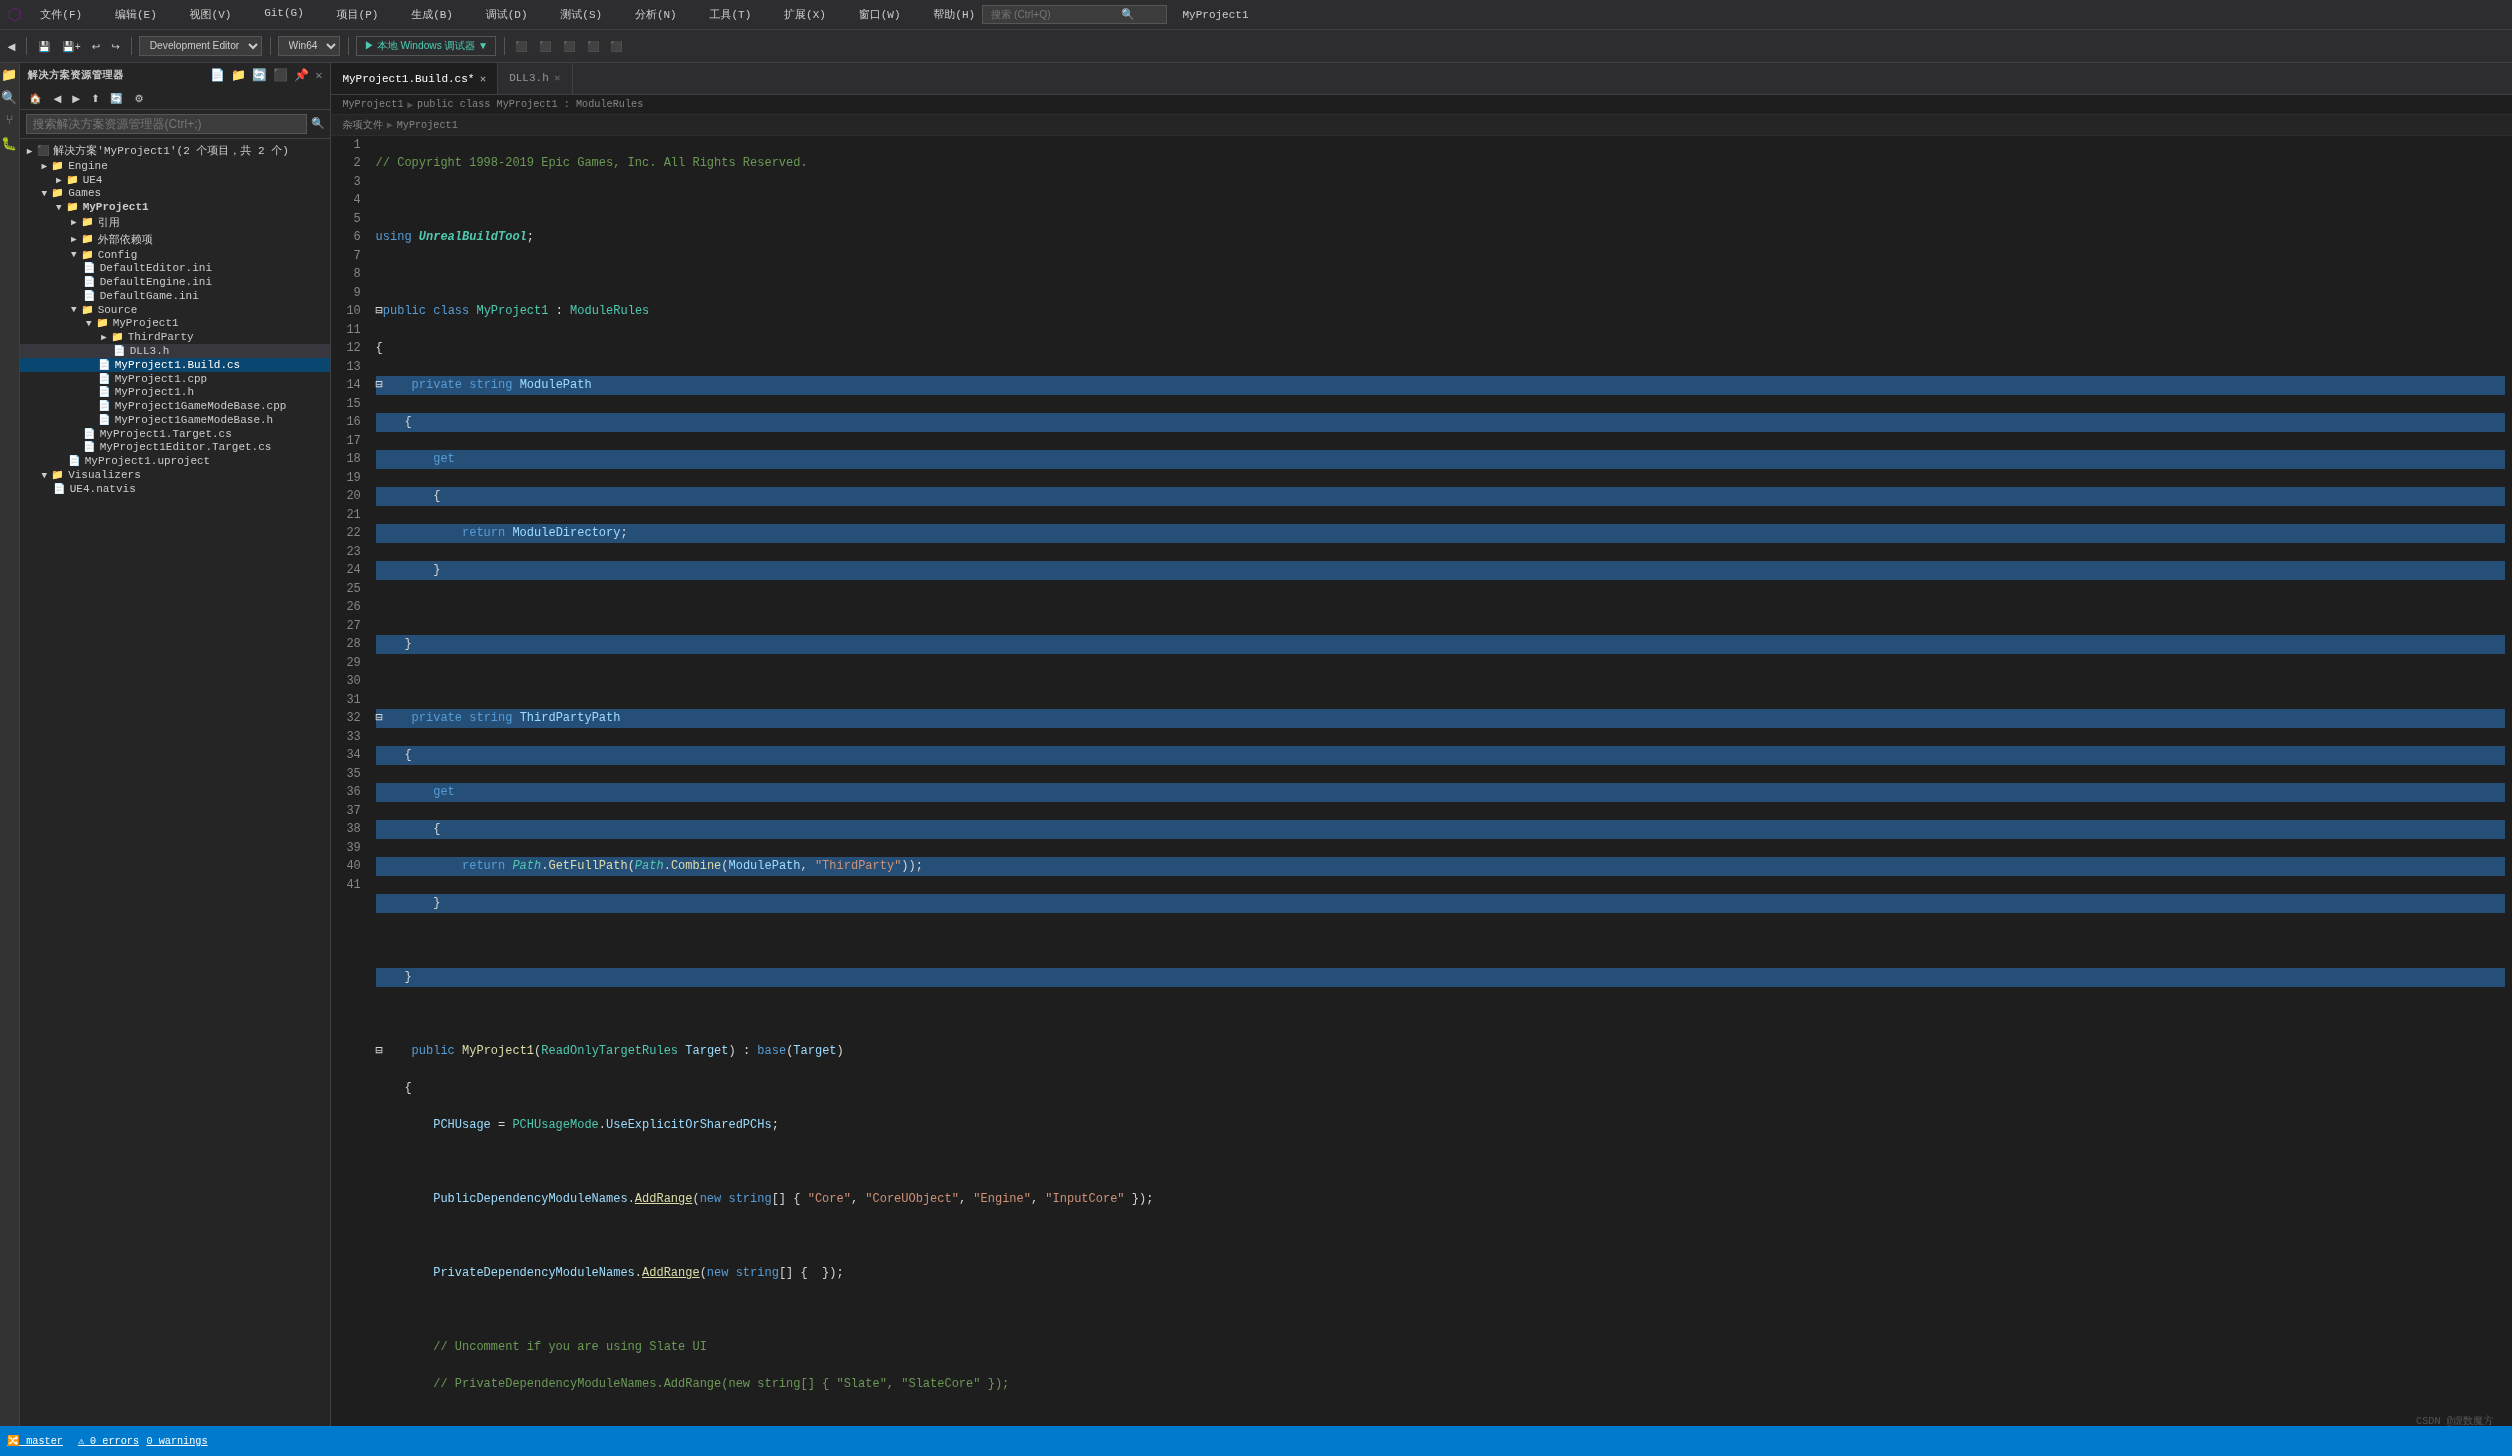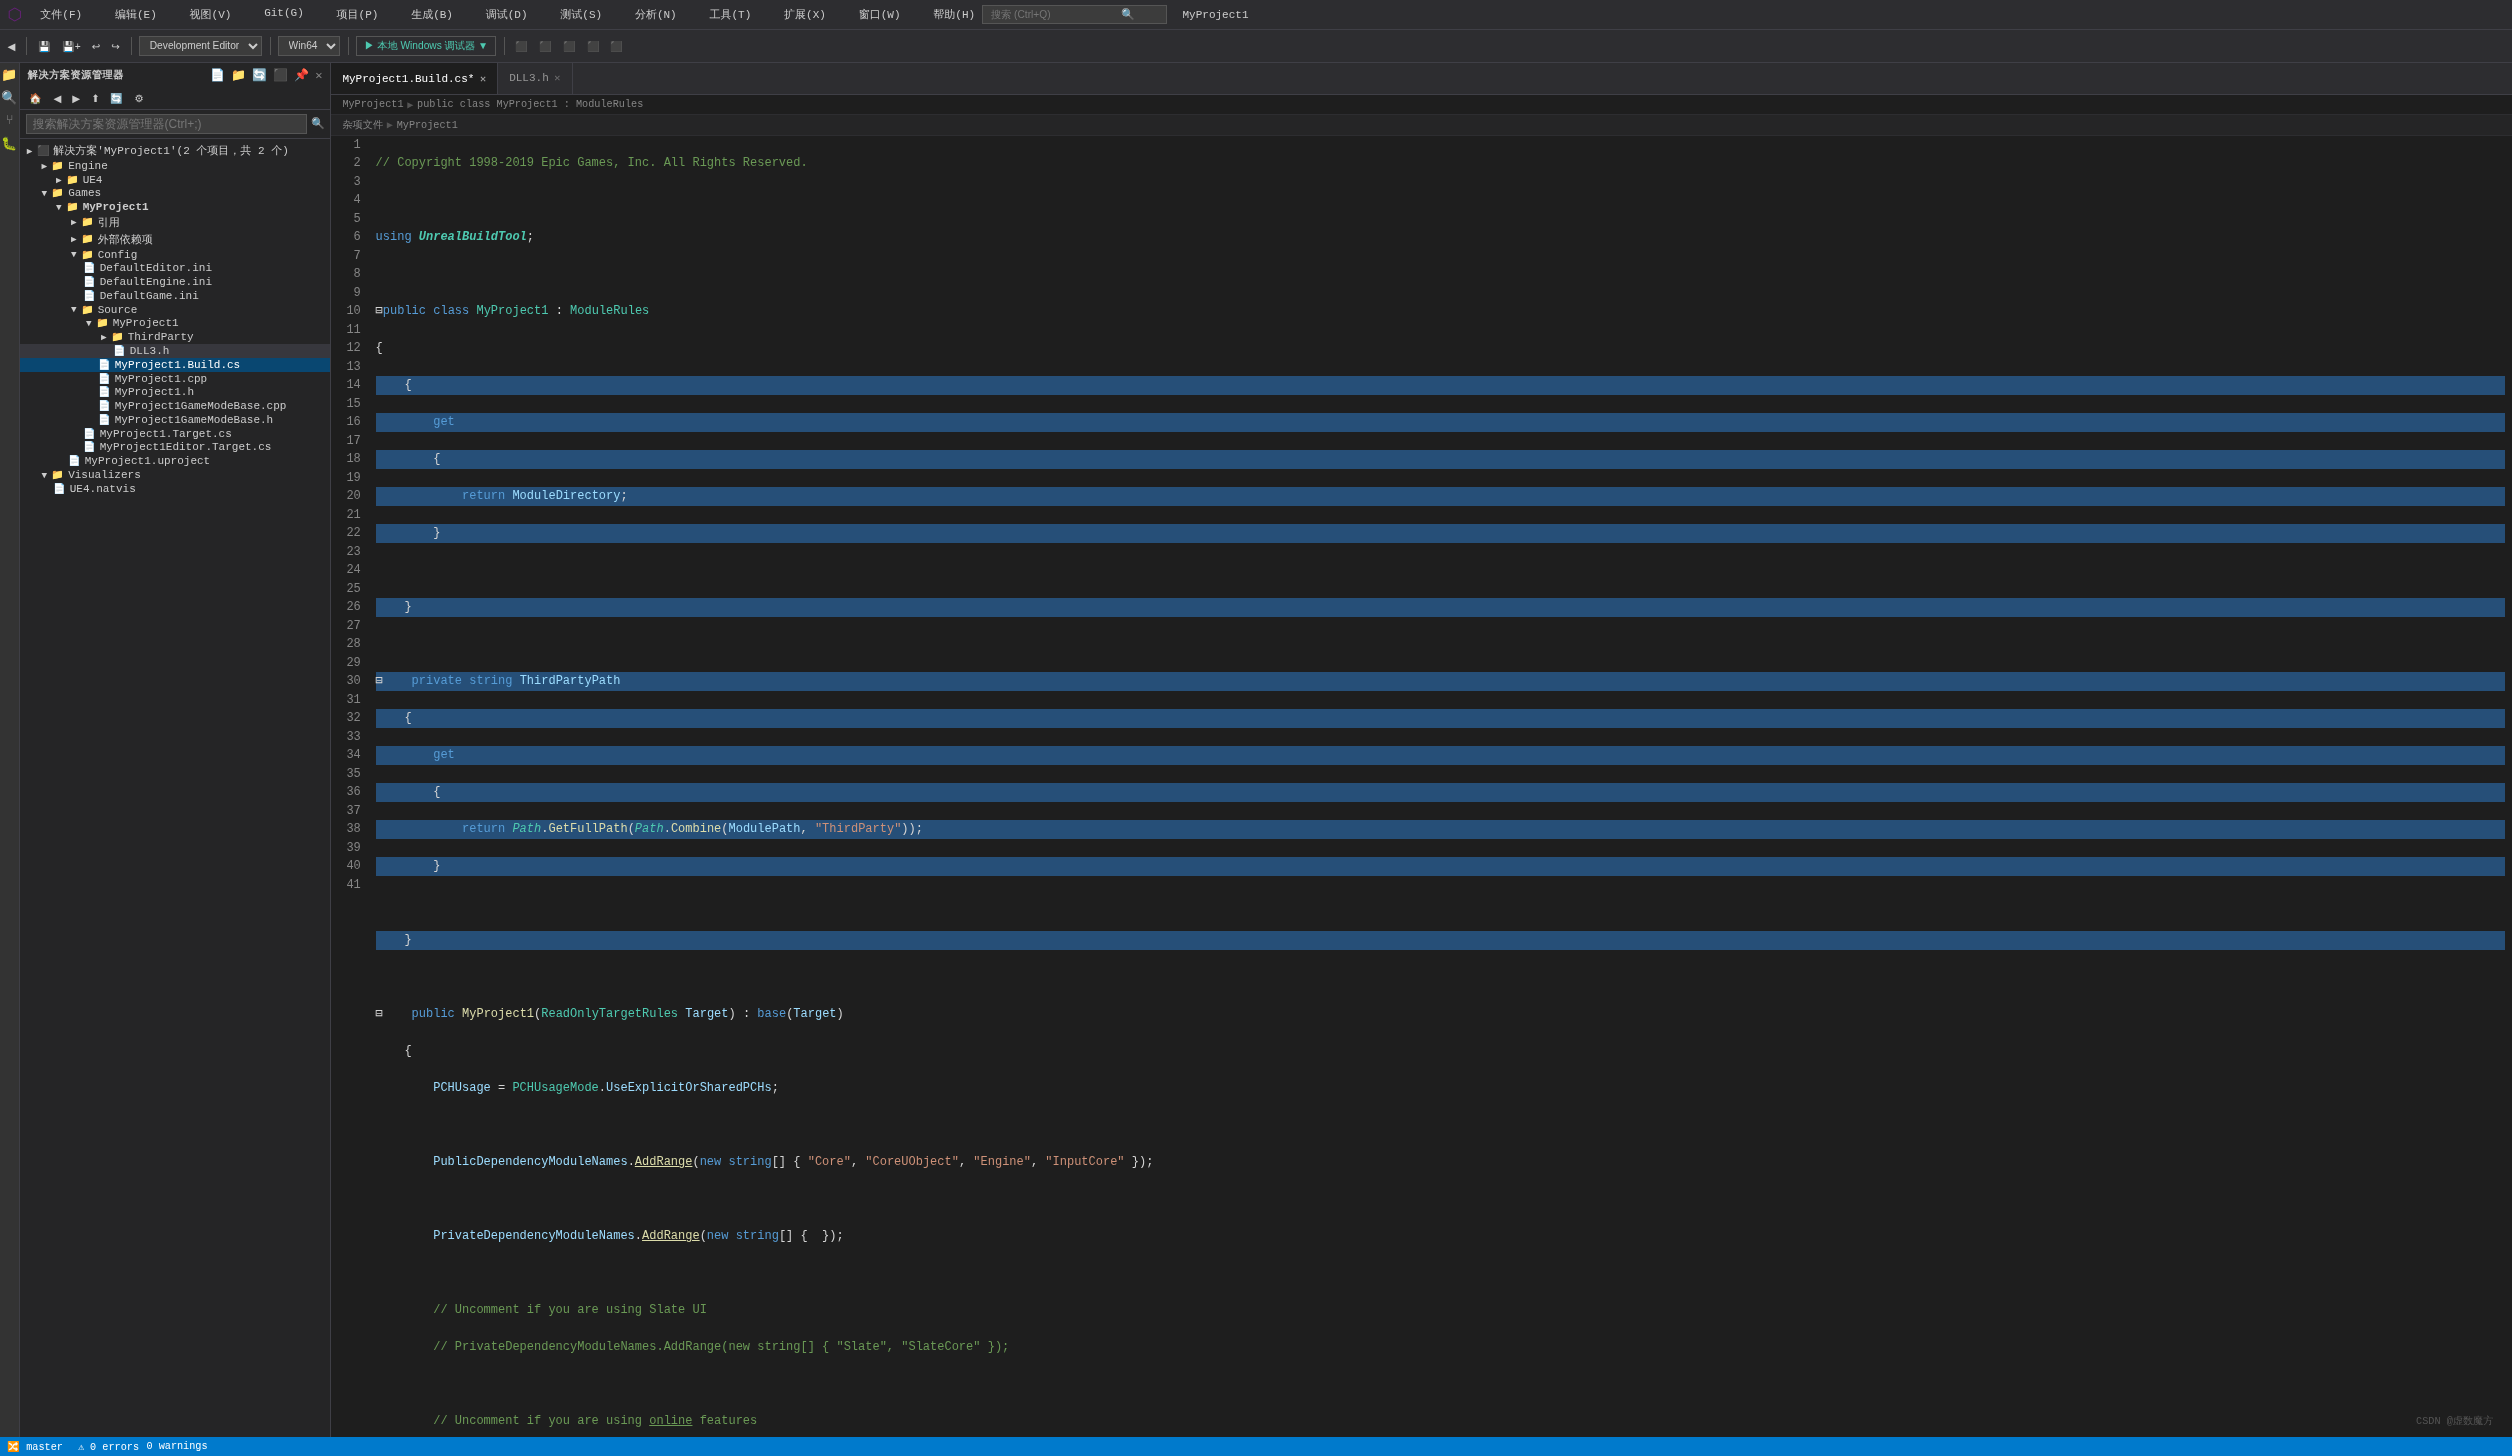--- a/index.html
+++ b/index.html
@@ -293,30 +293,31 @@
     }
     .panel-action-btn {
       color: #858585;
       font-size: 12px;
       cursor: pointer;
     }
 
     
     .status-bar {
       background: #007acc;
-      height: 19px;
+      height: 30px;
       display: flex;
       align-items: center;
       padding: 0 7.4px;
       font-size: 10.2px;
       color: #ffffff;
       position: fixed;
       bottom: 0;
       left: 0;
       right: 0;
+      text-decoration: underline;
     }
 
     
     .watermark {
       position: fixed;
       bottom: 28px;
       right: 18.5px;
       color: #555;
       font-size: 10.2px;
     }
@@ -644,20 +645,21 @@
         <span class="ln">40</span>
         <span class="ln">41</span>
       </div>
       <div class="code-content">
 <span class="code-line"><span class="cmt">// Copyright 1998-2019 Epic Games, Inc. All Rights Reserved.</span></span>
 <span class="code-line"> </span>
 <span class="code-line"><span class="kw">using</span> <span style="font-style:italic; color:#4ec9b0;font-weight:bold;">UnrealBuildTool</span>;</span>
 <span class="code-line"> </span>
 <span class="code-line">⊟<span class="kw">public</span> <span class="kw">class</span> <span class="type">MyProject1</span> : <span class="type">ModuleRules</span></span>
 <span class="code-line">{</span>
+<span class="code-line highlighted">⊟    <span class="kw">private</span> <span class="kw">string</span> <span class="hl-bg"><span class="var">ModulePath</span></span></span>
 <span class="code-line highlighted">    {</span>
 <span class="code-line highlighted">        <span class="hl-bg"><span class="kw">get</span></span></span>
 <span class="code-line highlighted">        {</span>
 <span class="code-line highlighted">            <span class="kw">return</span> <span class="hl-bg"><span class="var">ModuleDirectory</span>;</span></span>
 <span class="code-line highlighted">        <span class="hl-bg">}</span></span>
 <span class="code-line"> </span>
 <span class="code-line highlighted">    <span class="hl-bg">}</span></span>
 <span class="code-line"> </span>
 <span class="code-line highlighted">⊟    <span class="kw">private</span> <span class="kw">string</span> <span class="hl-bg"><span class="var">ThirdPartyPath</span></span></span>
 <span class="code-line highlighted">    {</span>

